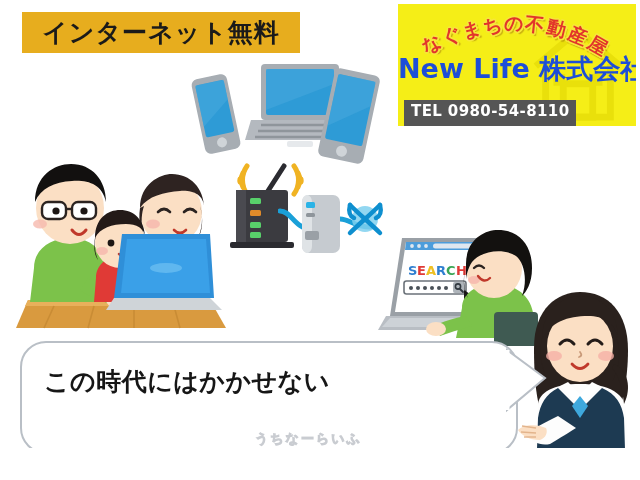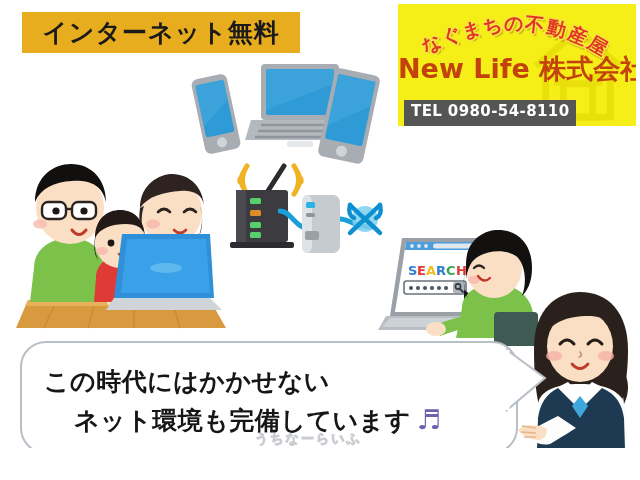--- a/index.html
+++ b/index.html
@@ -50,21 +50,21 @@
     text-shadow:
       1.6px 0 0 #f7e63a,-1.6px 0 0 #f7e63a,0 1.6px 0 #f7e63a,0 -1.6px 0 #f7e63a,
       1.2px 1.2px 0 #f7e63a,-1.2px 1.2px 0 #f7e63a,1.2px -1.2px 0 #f7e63a,-1.2px -1.2px 0 #f7e63a,
       2.4px 2.4px 1px rgba(120,60,0,.35);
     transform-origin:50% 50%;
     white-space:pre;
   }
   .company{
     position:absolute;left:0;right:0;top:50px;
     text-align:center;
-    font-size:27px;font-weight:bold;color:#c2410c;
+    font-size:27px;font-weight:bold;color:#1d4ed8;
     font-family:"DejaVu Sans","Liberation Sans",sans-serif;
     letter-spacing:0px;line-height:1.1;
     white-space:nowrap;
   }
   .tel-badge{
     position:absolute;left:6px;top:96px;
     background:var(--telbg,#555555);
     color:#ffffff;
     font-size:15px;font-weight:bold;
     padding:2px 7px 19px 7px;
@@ -399,18 +399,17 @@
   </svg>
 
   <div class="bubble"></div>
   <svg class="ill" style="left:505px;top:348px;" width="46" height="66" viewBox="0 0 46 66">
     <path d="M2 2 L40 30 L2 62 Z" fill="#ffffff" stroke="#b9bfc6" stroke-width="2"></path>
     <path d="M2 2 L2 62" stroke="#ffffff" stroke-width="5"></path>
   </svg>
 
   <div class="bubble-text">
     <span>この時代にはかかせない</span>
-    <span class="bubble-line2"><span>ネット環境も完備しています</span><span class="note">♬</span></span>
   </div>
 
   <div class="watermark">うちなーらいふ</div>
 
 </div>
 
 </body></html>

